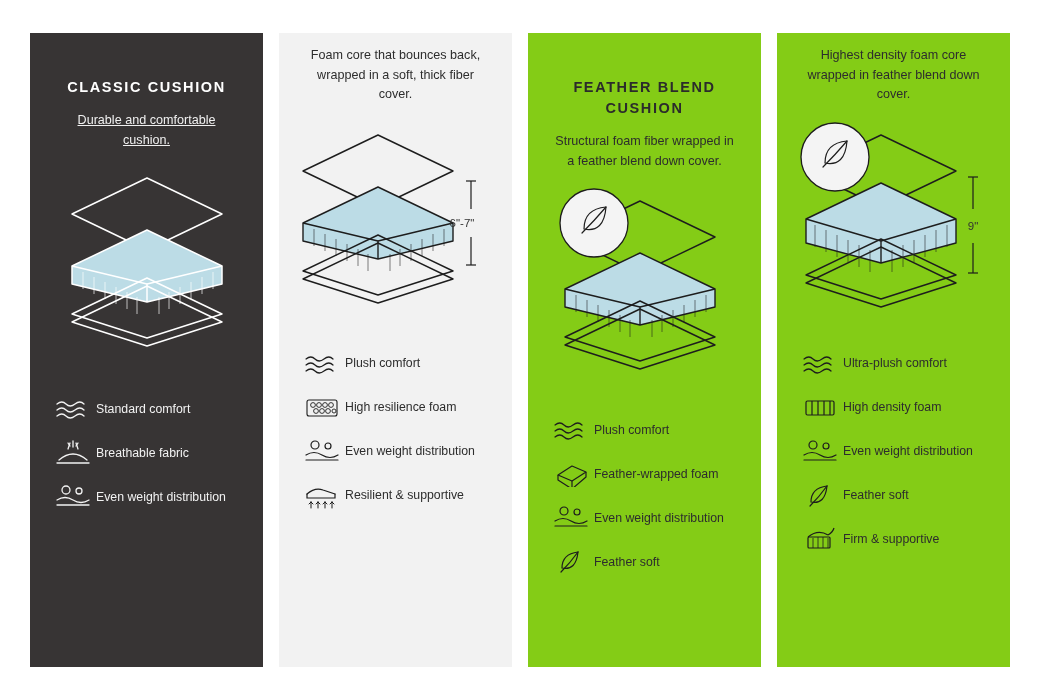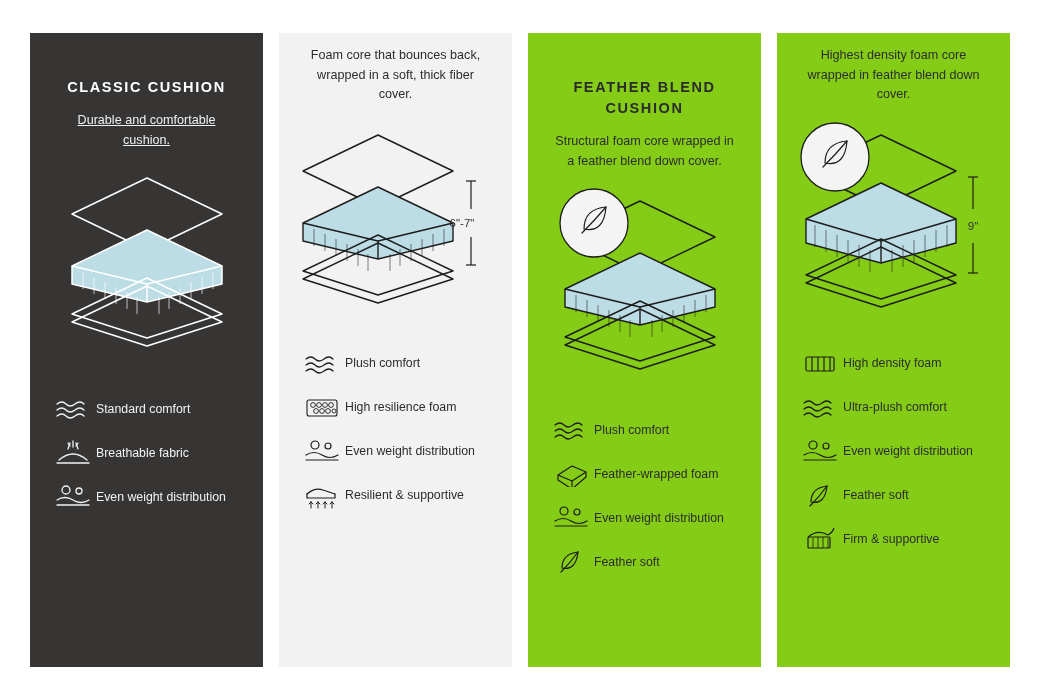--- a/index.html
+++ b/index.html
@@ -271,21 +271,21 @@
               </g>
             </svg>
         </span>
         <span class="flabel">Resilient &amp; supportive</span>
       </div>
     </div>
   </div>
 
   <div class="card light2">
     <div class="card-title">FEATHER BLEND CUSHION</div>
-    <div class="card-desc">Structural foam core wrapped in a feather blend down cover.</div>
+    <div class="card-desc">Structural foam fiber wrapped in a feather blend down cover.</div>
 
     <div class="illo">
       <svg width="225" height="200" viewBox="0 0 225 200">
         <g fill="none" stroke="#1d1d1d" stroke-width="1.4" stroke-linejoin="round">
           <polygon points="108,22 183,58 108,94 33,58"></polygon>
           <polygon points="108,74 183,110 183,128 108,146 33,128 33,110" fill="#bcdce6"></polygon>
           <line x1="108" y1="146" x2="108" y2="128"></line>
           <line x1="33" y1="110" x2="108" y2="128"></line>
           <line x1="183" y1="110" x2="108" y2="128"></line>
           <g stroke-width="0.7" opacity="0.8">
@@ -407,43 +407,43 @@
             <line x1="187" y1="160" x2="197" y2="160"></line>
           </g>
         </g>
         <text class="dim-label" x="192" y="117" text-anchor="middle">9"</text>
       </svg>
     </div>
 
     <div class="features">
       <div class="feature">
         <span class="ficon">
+          <svg width="38" height="22" viewBox="0 0 38 22">
+              <g fill="none" stroke="#1d1d1d" stroke-width="1.2" stroke-linecap="round">
+            <path d="M3 6 q5 -4 9 0 t9 0 t9 0"></path>
+                <path d="M3 12 q5 -4 9 0 t9 0 t9 0"></path>
+                <path d="M3 18 q5 -4 9 0 t9 0 t9 0"></path>
+              </g>
+            </svg>
+        </span>
+        <span class="flabel">Ultra-plush comfort</span>
+      </div>
+      <div class="feature">
+        <span class="ficon">
           <svg width="38" height="24" viewBox="0 0 38 24">
               <g fill="none" stroke="#1d1d1d" stroke-width="1.2">
             <rect x="5" y="5" width="28" height="14" rx="1.5"></rect>
             <line x1="11" y1="5" x2="11" y2="19"></line>
                 <line x1="17" y1="5" x2="17" y2="19"></line>
             <line x1="23" y1="5" x2="23" y2="19"></line>
                 <line x1="29" y1="5" x2="29" y2="19"></line>
               </g>
             </svg>
         </span>
         <span class="flabel">High density foam</span>
-      </div>
-      <div class="feature">
-        <span class="ficon">
-          <svg width="38" height="22" viewBox="0 0 38 22">
-              <g fill="none" stroke="#1d1d1d" stroke-width="1.2" stroke-linecap="round">
-            <path d="M3 6 q5 -4 9 0 t9 0 t9 0"></path>
-                <path d="M3 12 q5 -4 9 0 t9 0 t9 0"></path>
-                <path d="M3 18 q5 -4 9 0 t9 0 t9 0"></path>
-              </g>
-            </svg>
-        </span>
-        <span class="flabel">Ultra-plush comfort</span>
       </div>
       <div class="feature">
         <span class="ficon">
           <svg width="38" height="28" viewBox="0 0 38 28">
               <g fill="none" stroke="#1d1d1d" stroke-width="1.2" stroke-linecap="round">
             <circle cx="12" cy="7" r="4"></circle>
                 <circle cx="25" cy="8" r="3"></circle>
             <path d="M3 17 q8 -5 16 0 t16 0"></path>
                 <path d="M3 22 h32"></path>
               </g>

